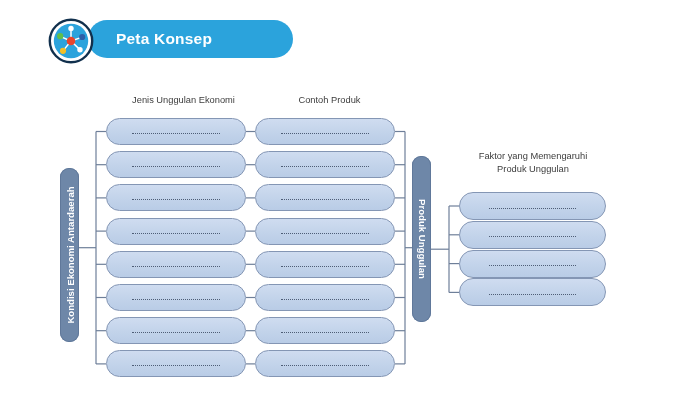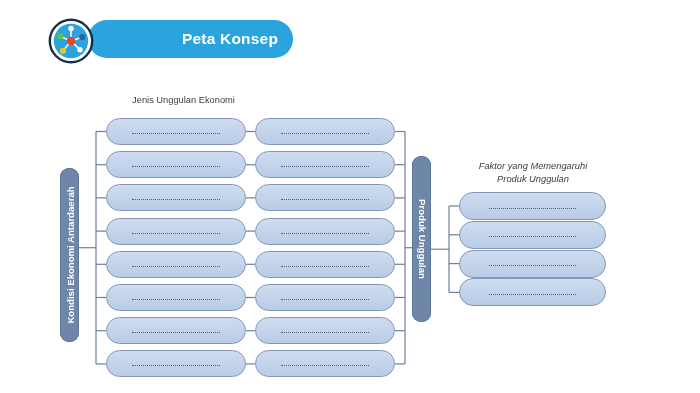--- a/index.html
+++ b/index.html
@@ -15,21 +15,21 @@
   
   .header{position:absolute;left:48px;top:18px;height:44px;}
   .title-pill{
     position:absolute;left:40px;top:2px;
     width:205px;height:38px;
     background:#2BA3DC;
     border-radius:19px;
     display:flex;align-items:center;
   }
   .title-text{
-    margin-left:94px;
+    margin-left:28px;
     color:#ffffff;
     font-size:15.5px;
     font-weight:bold;
     letter-spacing:.2px;
     white-space:nowrap;
   }
   .logo-wrap{
     position:absolute;left:0;top:0;
     width:46px;height:46px;
     z-index:3;
@@ -39,21 +39,21 @@
   .caption{
     position:absolute;
     font-size:9.3px;
     color:#3d3d3d;
     text-align:center;
     line-height:13px;
     white-space:nowrap;
   }
   #cap-jenis{left:116px;top:94px;width:135px;}
   #cap-contoh{left:262px;top:94px;width:135px;}
-  #cap-faktor{left:452px;top:160px;width:162px;white-space:normal;font-style:italic;}
+  #cap-faktor{left:452px;top:150px;width:162px;white-space:normal;}
 
   
   .vbar{
     position:absolute;
     background:#6E87A8;
     border-radius:9px;
     box-shadow:inset 0 0 0 1px #60789a;
   }
   .vbar .vlabel{
     position:absolute;left:50%;top:50%;
@@ -115,20 +115,21 @@
         <circle cx="12.2" cy="18.2" r="3.1" fill="#5FBF4B"></circle>
         <circle cx="34.2" cy="19.0" r="3.1" fill="#2E5FA8"></circle>
         <circle cx="15.0" cy="32.8" r="3.1" fill="#F2C029"></circle>
         <circle cx="32.0" cy="31.8" r="2.7" fill="#ffffff"></circle>
       </svg>
     </div>
   </div>
 
   <div class="caption" id="cap-jenis">Jenis Unggulan Ekonomi</div>
 
+  <div class="caption" id="cap-contoh">Contoh Produk</div>
 
   <div class="caption" id="cap-faktor">
     <div>Faktor yang Memengaruhi</div>
     <div>Produk Unggulan</div>
   </div>
 
   <svg id="wires">
       <line x1="96" y1="131.5" x2="96" y2="363.90000000000003" stroke="#6E7F99" stroke-width="1.2"></line>
       <line x1="96" y1="131.5" x2="106" y2="131.5" stroke="#6E7F99" stroke-width="1.2"></line>
       <line x1="96" y1="164.7" x2="106" y2="164.7" stroke="#6E7F99" stroke-width="1.2"></line>

